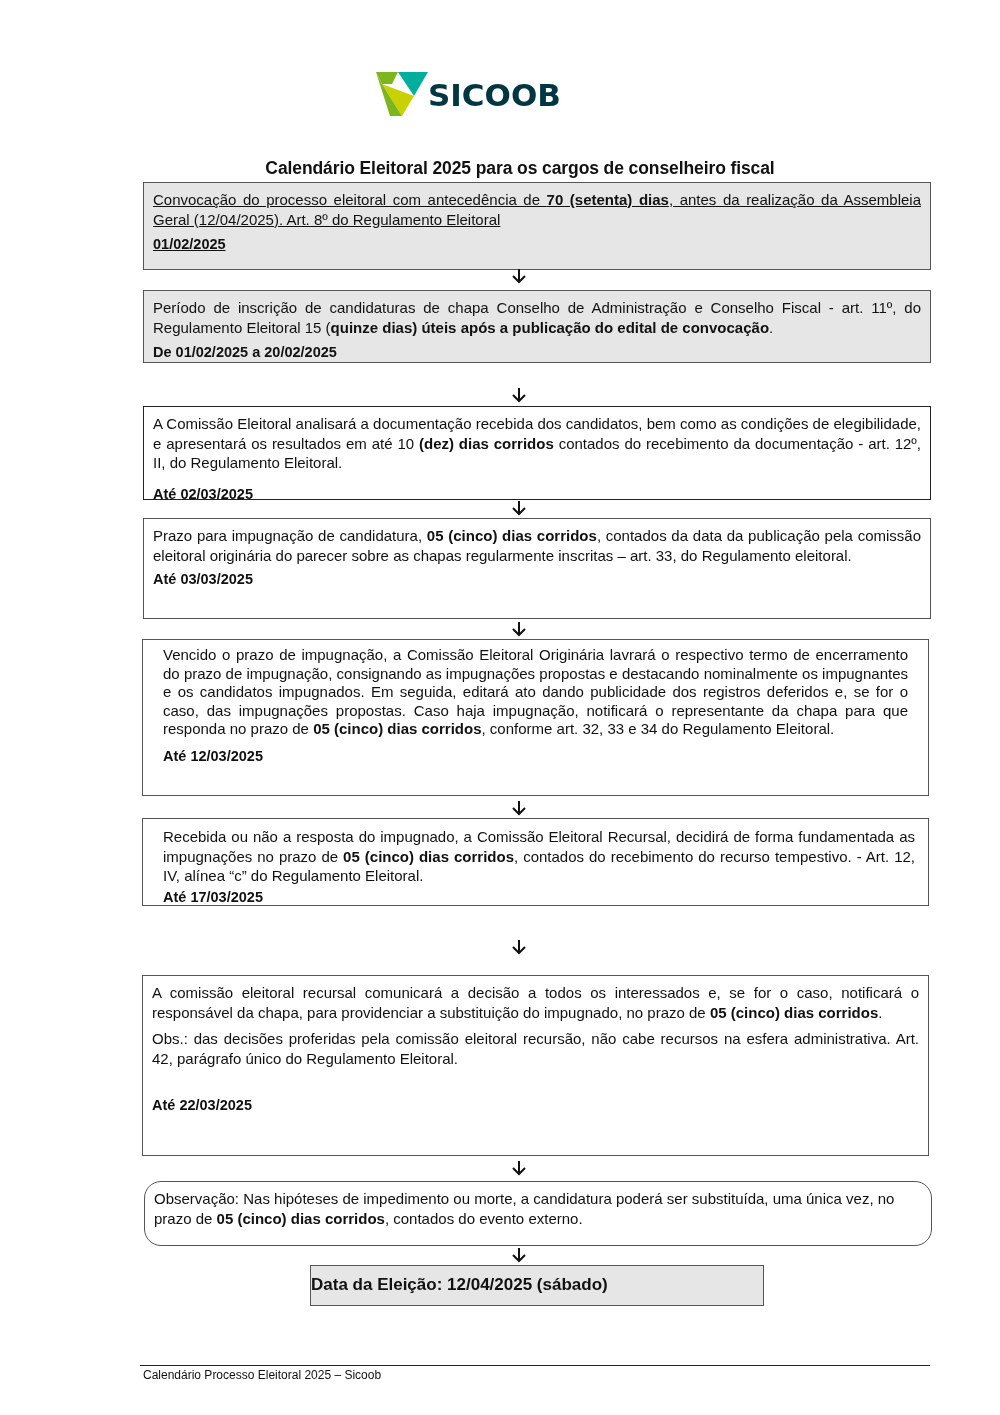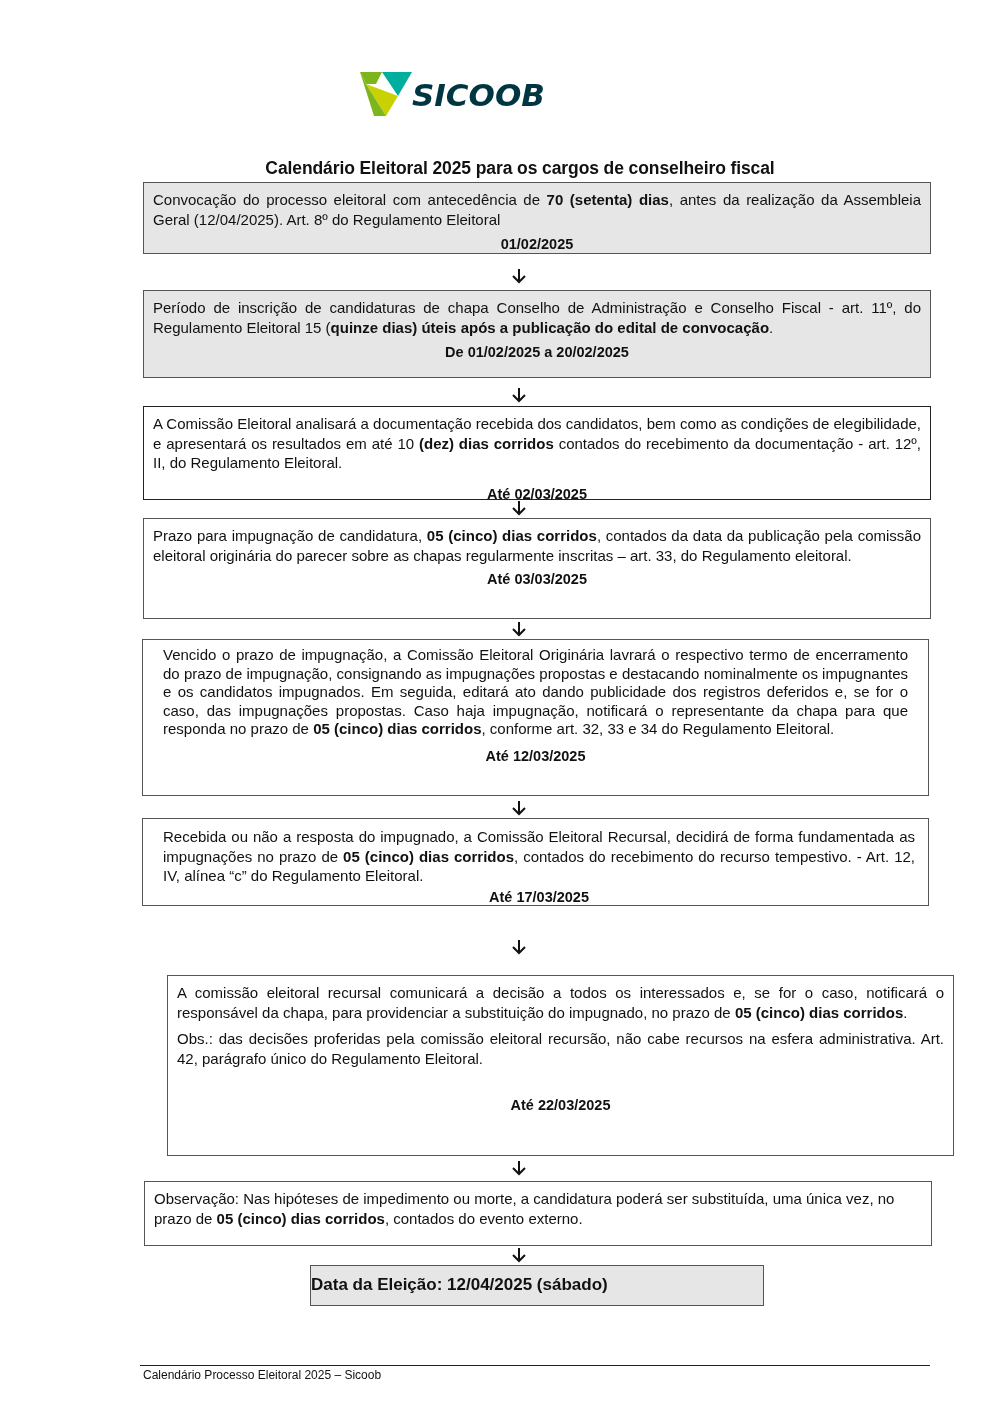--- a/index.html
+++ b/index.html
@@ -1,26 +1,26 @@
 <!DOCTYPE html>
 <html><head>
 <meta charset="utf-8">
 <style>
   html, body { margin: 0; padding: 0; background: #ffffff; }
   body { width: 1000px; height: 1415px; position: relative; overflow: hidden;
          font-family: "Liberation Sans", sans-serif; color: #111; }
-  .logo { position: absolute; left: 360px; top: 70px; width: 200px; height: 48px; font-style: italic; }
+  .logo { position: absolute; left: 376px; top: 70px; width: 200px; height: 48px; }
   .logo svg { display: block; }
   .title { position: absolute; left: 0; width: 1040px; top: 158px; text-align: center;
            font-size: 17.5px; font-weight: bold; letter-spacing: -0.1px; }
   .box { position: absolute; border: 1.4px solid #555; box-sizing: border-box;
          font-size: 15px; line-height: 19.5px; padding: 7px 9px 0 9px; }
   .box.gray { background: #e6e6e6; }
   .box p { margin: 0; text-align: justify; }
-  .box .date { text-align: center; font-weight: bold; font-size: 14.5px; }
+  .box .date { text-align: left; font-weight: bold; font-size: 14.5px; }
   .arrow { position: absolute; width: 20px; height: 16px; left: 509px; }
   .arrow svg { display: block; }
   .footer-line { position: absolute; left: 140px; width: 790px; top: 1365px; border-top: 1.2px solid #222; }
   .footer { position: absolute; left: 143px; top: 1368px; font-size: 12px; }
   .final { position: absolute; left: 310px; top: 1265px; width: 454px; height: 41px;
            background: #e6e6e6; border: 1.4px solid #555; box-sizing: border-box;
            font-size: 17px; font-weight: bold; line-height: 38px; }
 </style>
 </head>
 <body>
@@ -30,31 +30,31 @@
     <polygon points="0,2 22,2 16,14 6,14" fill="#7DB61C"></polygon>
     <polygon points="22,2 52,2 38,26" fill="#00AE9D"></polygon>
     <polygon points="6,14 38,26 26,46" fill="#C9D200"></polygon>
     <polygon points="0,2 6,14 26,46 14,46" fill="#7DB61C"></polygon>
     <text x="52" y="36" font-family="DejaVu Sans, sans-serif" font-weight="bold" font-size="31" fill="#003641">SICOOB</text>
   </svg>
 </div>
 
 <div class="title">Calendário Eleitoral 2025 para os cargos de conselheiro fiscal</div>
 
-<div class="box gray" style="left:143px; top:182px; width:788px; height:72px;">
+<div class="box gray" style="left:143px; top:182px; width:788px; height:88px;text-decoration:underline;">
   <p><span>Convocação do processo eleitoral com antecedência de </span><b>70 (setenta) dias</b><span>, antes da realização da Assembleia Geral (12/04/2025). Art. 8º do Regulamento Eleitoral</span></p>
   <p class="date" style="margin-top:6px;">01/02/2025</p>
 </div>
 <div class="arrow" style="top:268px;">
     <svg width="20" height="16">
       <path d="M10 1 V13 M4 8 L10 14 L16 8" stroke="#111" stroke-width="2" fill="none"></path>
     </svg>
   </div>
 
-<div class="box gray" style="left:143px; top:290px; width:788px; height:88px;">
+<div class="box gray" style="left:143px; top:290px; width:788px; height:73px;">
   <p><span>Período de inscrição de candidaturas de chapa Conselho de Administração e Conselho Fiscal - art. 11º, do Regulamento Eleitoral 15 (</span><b>quinze dias) úteis após a publicação do edital de convocação</b><span>.</span></p>
   <p class="date" style="margin-top:6px;">De 01/02/2025 a 20/02/2025</p>
 </div>
 <div class="arrow" style="top:387px;">
     <svg width="20" height="16">
       <path d="M10 1 V13 M4 8 L10 14 L16 8" stroke="#111" stroke-width="2" fill="none"></path>
     </svg>
   </div>
 
 <div class="box" style="left:143px; top:406px; width:788px; height:94px; border-color:#222;">
@@ -90,32 +90,32 @@
 <div class="box" style="left:142px; top:818px; width:787px; height:88px; padding:8px 13px 0 20px;">
   <p><span>Recebida ou não a resposta do impugnado, a Comissão Eleitoral Recursal, decidirá de forma fundamentada as impugnações no prazo de </span><b>05 (cinco) dias corridos</b><span>, contados do recebimento do recurso tempestivo. - Art. 12, IV, alínea “c” do Regulamento Eleitoral.</span></p>
   <p class="date" style="margin-top:2px;">Até 17/03/2025</p>
 </div>
 <div class="arrow" style="top:939px;">
     <svg width="20" height="16">
       <path d="M10 1 V13 M4 8 L10 14 L16 8" stroke="#111" stroke-width="2" fill="none"></path>
     </svg>
   </div>
 
-<div class="box" style="left:142px; top:975px; width:787px; height:181px;margin-left:25px;">
+<div class="box" style="left:142px; top:975px; width:787px; height:181px;">
   <p><span>A comissão eleitoral recursal comunicará a decisão a todos os interessados e, se for o caso, notificará o responsável da chapa, para providenciar a substituição do impugnado, no prazo de </span><b>05 (cinco) dias corridos</b><span>.</span></p>
   <p style="margin-top:7px;">Obs.: das decisões proferidas pela comissão eleitoral recursão, não cabe recursos na esfera administrativa. Art. 42, parágrafo único do Regulamento Eleitoral.</p>
   <p class="date" style="margin-top:28px;">Até 22/03/2025</p>
 </div>
 <div class="arrow" style="top:1160px;">
     <svg width="20" height="16">
       <path d="M10 1 V13 M4 8 L10 14 L16 8" stroke="#111" stroke-width="2" fill="none"></path>
     </svg>
   </div>
 
-<div class="box" style="left:144px; top:1181px; width:788px; height:65px;">
+<div class="box" style="left:144px; top:1181px; width:788px; height:65px;border-radius:17px;">
   <p style="text-align:left;"><span>Observação: Nas hipóteses de impedimento ou morte, a candidatura poderá ser substituída, uma única vez, no prazo de </span><b>05 (cinco) dias corridos</b><span>, contados do evento externo.</span></p>
 </div>
 <div class="arrow" style="top:1247px;">
     <svg width="20" height="16">
       <path d="M10 1 V13 M4 8 L10 14 L16 8" stroke="#111" stroke-width="2" fill="none"></path>
     </svg>
   </div>
 
 <div class="final">Data da Eleição: 12/04/2025 (sábado)</div>
 

